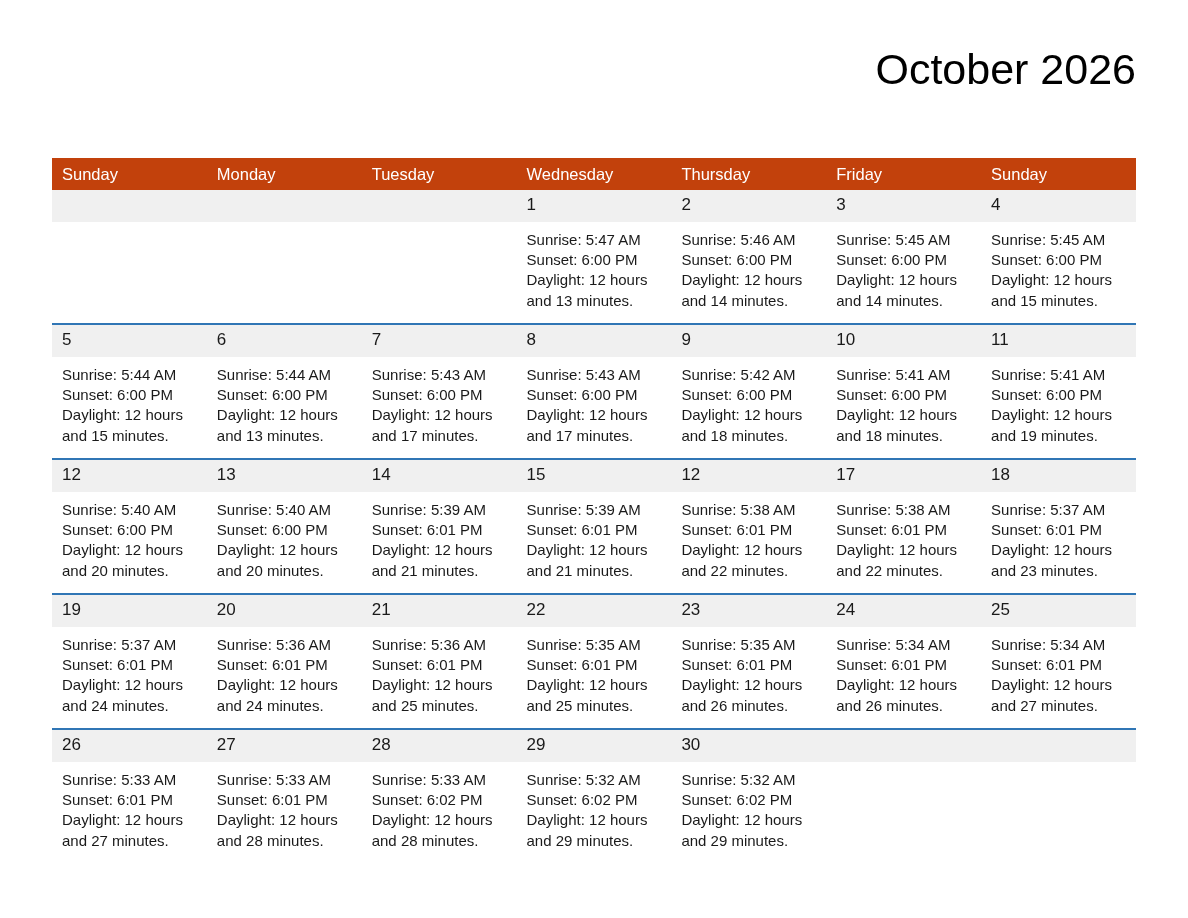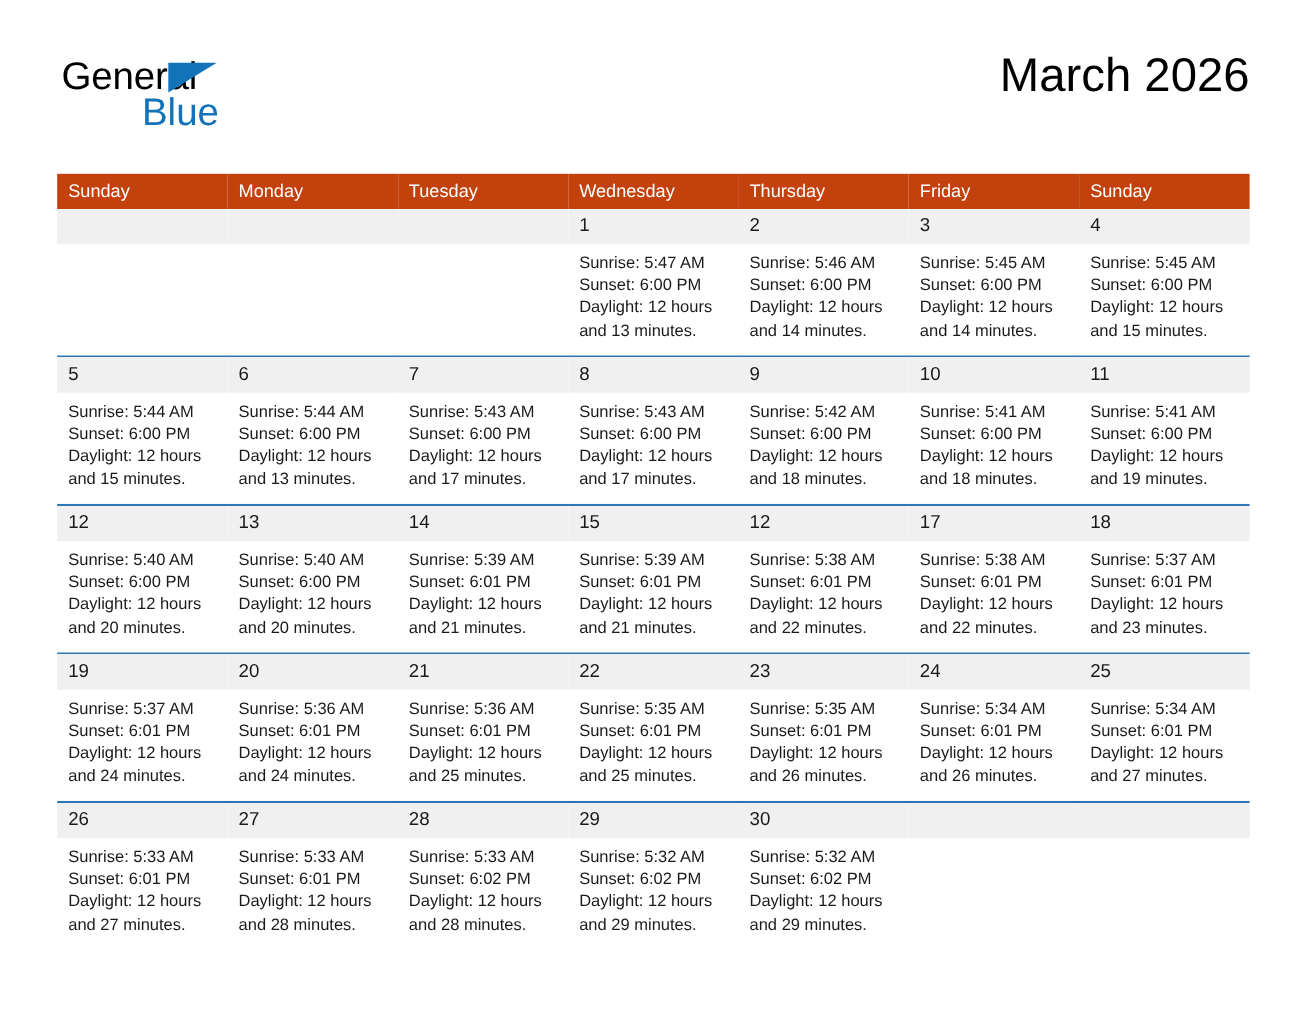--- a/index.html
+++ b/index.html
@@ -156,28 +156,23 @@
     white-space: nowrap;
   }
 </style>
 </head>
 <body>
 
 <div class="page">
 
   <div class="header">
 
-    <div class="logo">
-      <div class="logo-line1">General</div>
-      <div class="logo-tri"></div>
-      <div class="logo-line2">Blue</div>
-    </div>
 
     <div class="title-block">
-      <div class="month-title">March 2026</div>
+      <div class="month-title">October 2026</div>
     </div>
 
   </div>
 
   <table class="calendar">
     <thead>
       <tr id="weekday-row">
           <th>Sunday</th>
           <th>Monday</th>
           <th>Tuesday</th>

